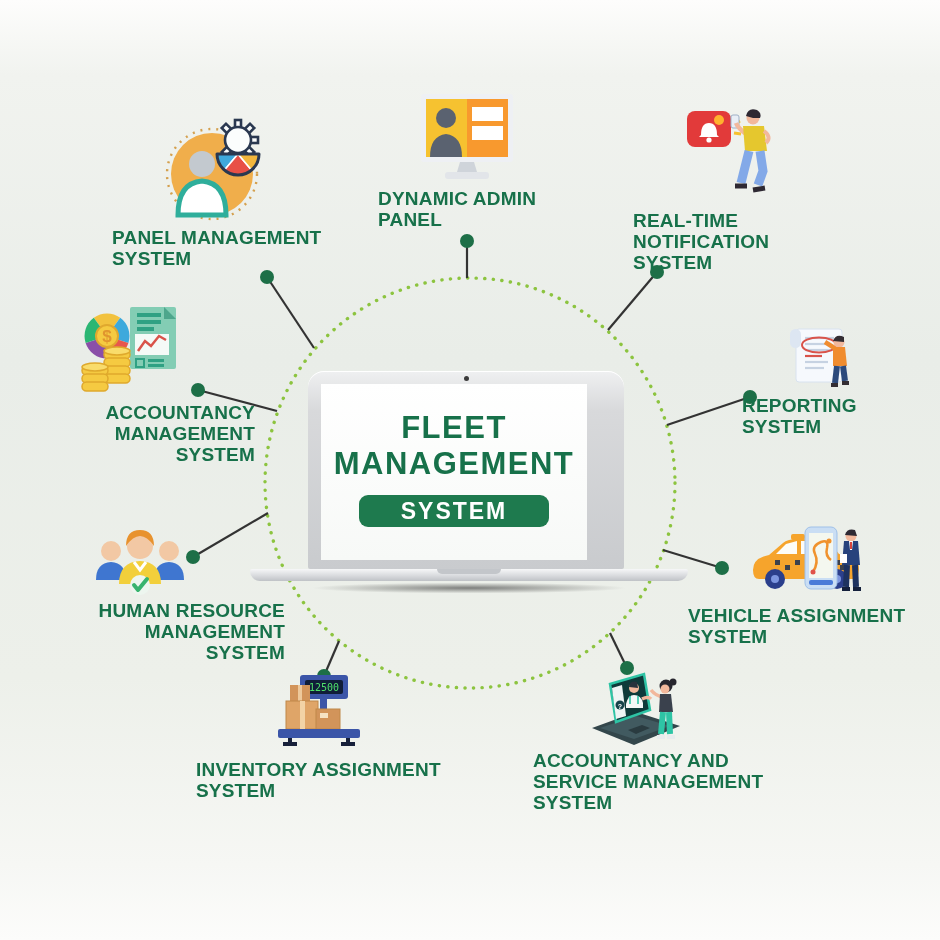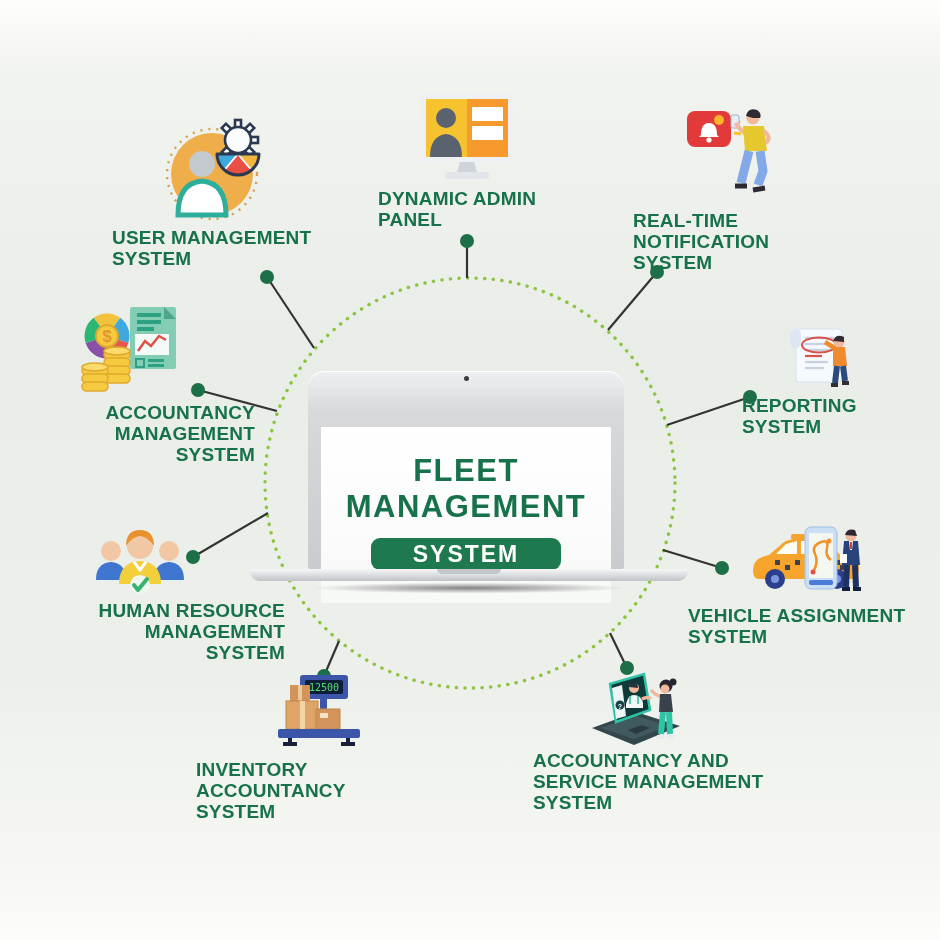--- a/index.html
+++ b/index.html
@@ -20,24 +20,23 @@
   .left-align{text-align:right;}
   
   .lap-bezel{
     position:absolute;left:308px;top:371px;width:316px;height:198px;
     background:linear-gradient(180deg,#eff0f1 0%,#d8d9db 20%,#c9cbce 100%);
     border-radius:16px 16px 2px 2px;
     box-shadow:inset 0 1px 0 #fff;
   }
   .webcam{position:absolute;left:50%;top:5px;width:5px;height:5px;margin-left:-2px;border-radius:50%;background:#3b3b3b;}
   .lap-screen{
-    position:absolute;left:13px;top:13px;width:290px;height:176px;
+    position:absolute;left:13px;top:13px;width:266px;height:176px;
     background:linear-gradient(180deg,#ffffff,#f7f9f7);
     text-align:center;
-    margin-top:43px;
   }
   .fleet-line{margin-top:0;font-weight:bold;font-size:31px;line-height:36px;color:#17714a;letter-spacing:1.5px;}
   .fleet-line:first-child{margin-top:26px;}
   .system-badge{
     display:inline-block;margin-top:13px;background:#1e7a4e;color:#ffffff;
     font-weight:bold;font-size:23px;line-height:32px;letter-spacing:2px;
     padding:0 42px;border-radius:9px;
   }
   .lap-base{
     position:absolute;left:250px;top:569px;width:438px;height:12px;
@@ -327,21 +326,21 @@
       <rect x="24" y="71" width="26" height="9" rx="4.5" fill="#f5ca41"></rect>
       <rect x="2" y="63" width="26" height="9" rx="4.5" fill="#f5ca41"></rect>
       <rect x="2" y="71" width="26" height="9" rx="4.5" fill="#f5ca41"></rect>
       <rect x="2" y="79" width="26" height="9" rx="4.5" fill="#f5ca41"></rect>
       <ellipse cx="37" cy="48" rx="13" ry="4" fill="#f9dc6b"></ellipse>
       <ellipse cx="15" cy="64" rx="13" ry="4" fill="#f9dc6b"></ellipse>
     </g>
   </svg>
 
   <div class="node-label center-align" style="left:112px;top:227px;width:210px">
-    <span>USER MANAGEMENT</span>
+    <span>PANEL MANAGEMENT</span>
     <span>SYSTEM</span>
   </div>
 
   <div class="node-label center-align" style="left:378px;top:188px;width:180px">
     <span>DYNAMIC ADMIN</span>
     <span>PANEL</span>
   </div>
 
   <div class="node-label center-align" style="left:633px;top:210px;width:180px">
     <span>REAL-TIME</span>
@@ -359,21 +358,21 @@
     <span>SYSTEM</span>
   </div>
 
   <div class="node-label center-align" style="left:533px;top:750px;width:235px">
     <span>ACCOUNTANCY AND</span>
     <span>SERVICE MANAGEMENT</span>
     <span>SYSTEM</span>
   </div>
 
   <div class="node-label center-align" style="left:196px;top:759px;width:255px">
-    <span>INVENTORY ACCOUNTANCY</span>
+    <span>INVENTORY ASSIGNMENT</span>
     <span>SYSTEM</span>
   </div>
 
   <div class="node-label left-align" style="left:85px;top:600px;width:200px">
     <span>HUMAN RESOURCE</span>
     <span>MANAGEMENT</span>
     <span>SYSTEM</span>
   </div>
 
   <div class="node-label left-align" style="left:65px;top:402px;width:190px">

